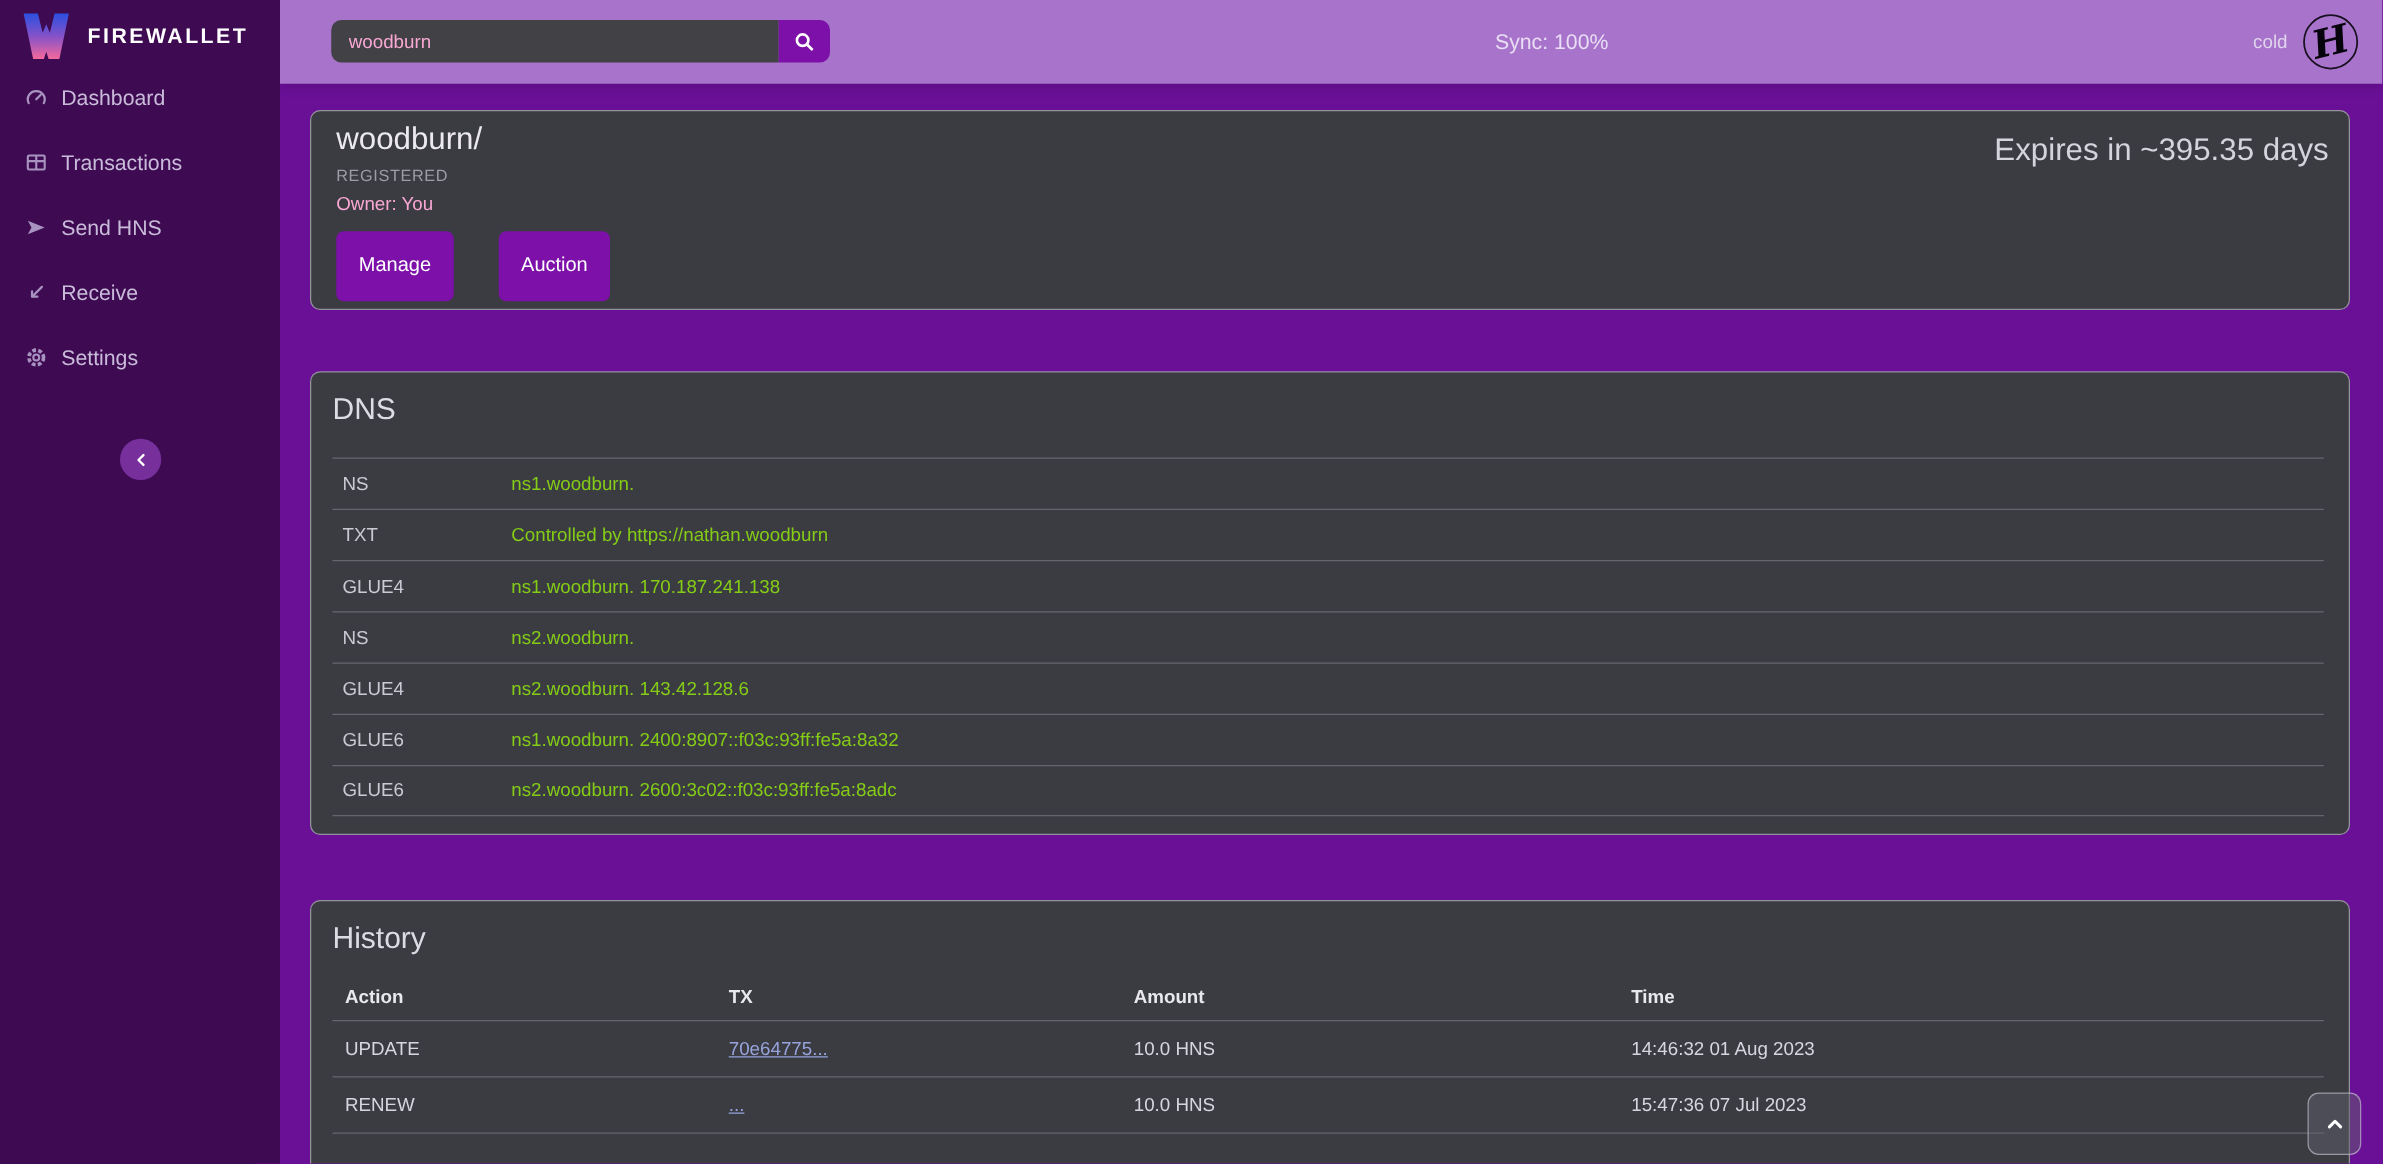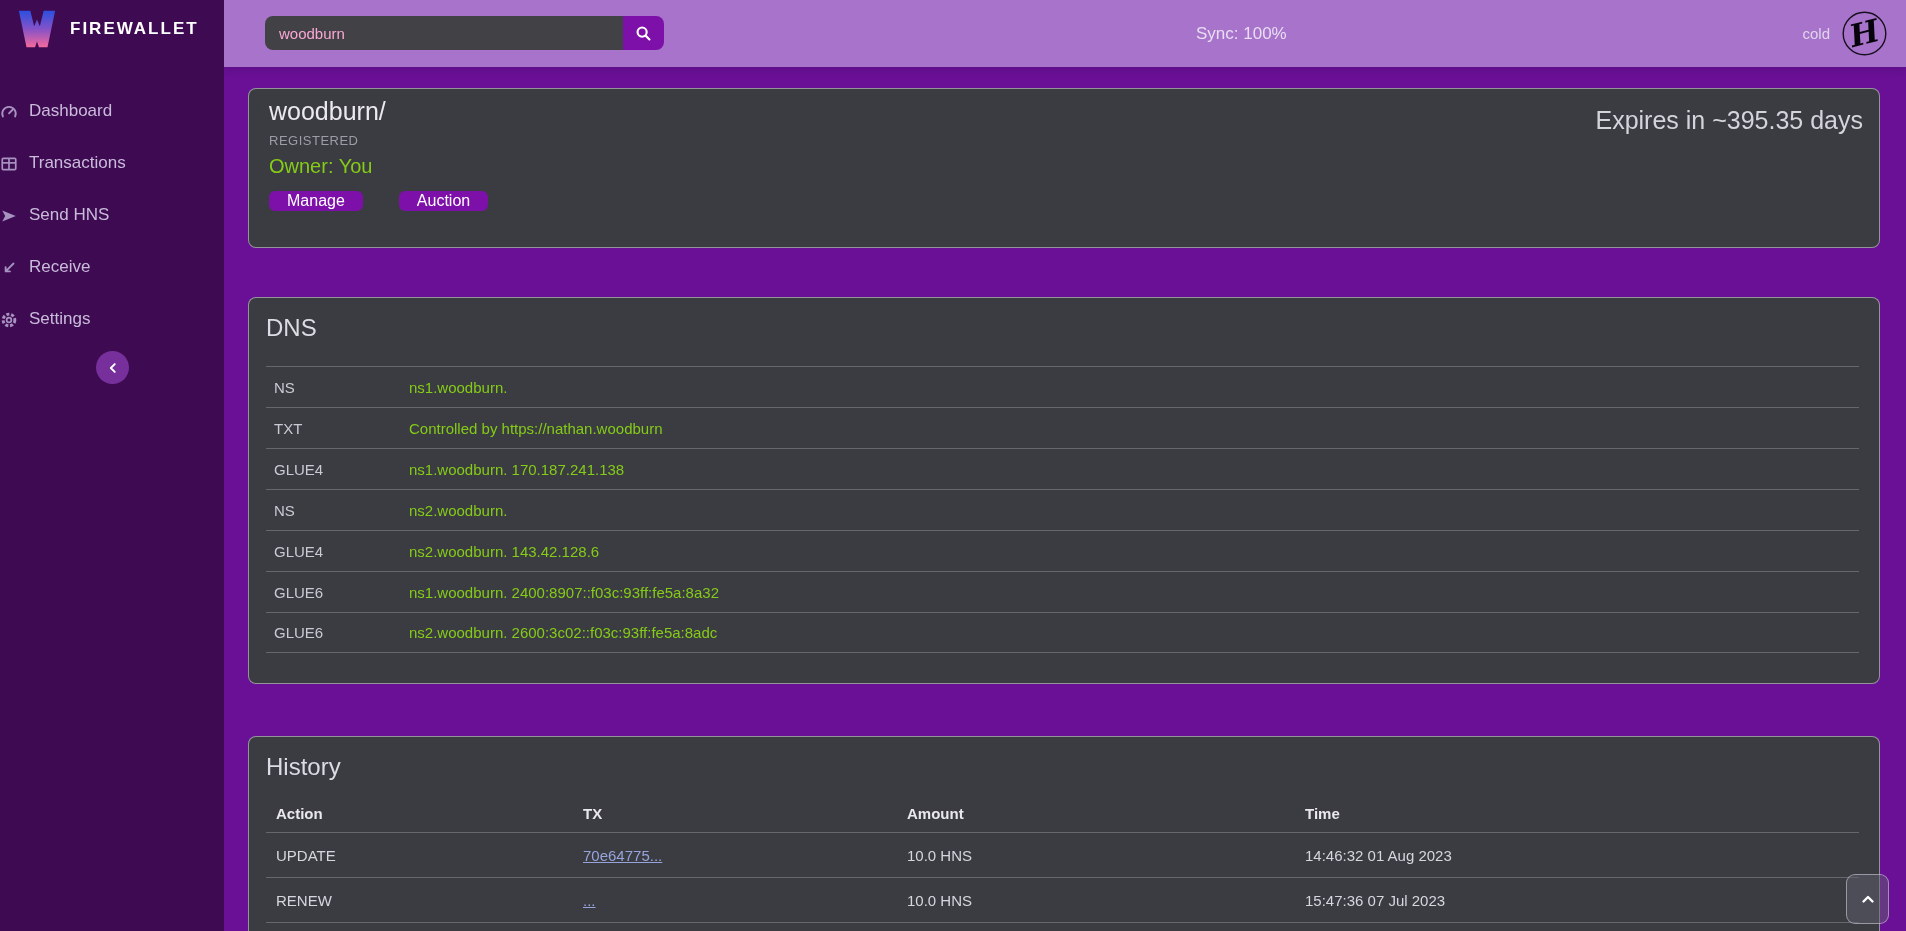--- a/index.html
+++ b/index.html
@@ -14,22 +14,22 @@
   
   .sidebar {
     position: absolute; left: 0; top: 0; width: 224px; height: 100%;
     background: #3e0a52; z-index: 6;
   }
   .brand { display: flex; align-items: center; gap: 12px; padding: 9px 15px 0 16px; }
   .brand-logo { width: 42px; height: 40px; flex: 0 0 auto; }
   .brand-name { color: #ffffff; font-size: 17px; font-weight: bold; letter-spacing: 2px; }
   .nav { margin-top: 20px; }
   .nav-item {
-    display: flex; align-items: flex-end; gap: 11px;
-    height: 52px; 
+    display: flex; align-items: flex-start; gap: 11px;
+    height: 52px; padding-left: 20px;
     color: #c9bcda; font-size: 17px; cursor: pointer;
   }
   .nav-item svg { width: 18px; height: 18px; color: #a893c0; flex: 0 0 auto; }
   .collapse-btn {
     position: absolute; left: 96px; top: 351px; width: 33px; height: 33px;
     border-radius: 50%; background: #77309b; border: none; cursor: pointer;
     display: flex; align-items: center; justify-content: center;
   }
   .collapse-btn svg { width: 14px; height: 14px; }
 
@@ -69,31 +69,31 @@
   }
   .card {
     background: #3b3b42; border: 1px solid rgba(236, 238, 244, 0.5);
     border-radius: 8px; color: #e4e4ea;
   }
 
   
   .domain-card { height: 160px; position: relative; padding: 8px 20px; margin-bottom: 49px; }
   .domain-name { font-size: 25px; font-weight: normal; color: #eceaf0; margin: 0; }
   .domain-status { font-size: 13px; color: #9d9da8; margin-top: 7px; letter-spacing: 0.5px; }
-  .domain-owner { font-size: 20px; color: #84cc16; margin-top: 7px; }
+  .domain-owner { font-size: 15px; color: #f9a8d4; margin-top: 7px; }
   .btn-row { margin-top: 13px; display: flex; gap: 36px; }
   .btn {
     background: #7d10a8; color: #ffffff; border: none; border-radius: 6px;
-    font-size: 16px; padding: 0 18px; height: 20px; cursor: pointer;
+    font-size: 16px; padding: 0 18px; height: 56px; cursor: pointer;
     font-family: "Liberation Sans", sans-serif;
   }
   .expires { position: absolute; right: 16px; top: 17px; font-size: 25px; color: #d4d4dc; }
 
   
-  .dns-card { padding: 16px 20px 30px 17px; margin-bottom: 52px; }
+  .dns-card { padding: 16px 20px 14px 17px; margin-bottom: 52px; }
   .card-title { font-size: 24px; font-weight: normal; color: #dcdce4; margin: 0; }
   .dns-table { margin-top: 24px; }
   .dns-row {
     display: flex; align-items: center; height: 41px;
     border-top: 1px solid rgba(165, 170, 180, 0.4); font-size: 15px;
   }
   .dns-row:last-child { border-bottom: 1px solid rgba(165, 170, 180, 0.4); }
   .dns-type { width: 143px; padding-left: 8px; color: #cacad4; flex: 0 0 auto; }
   .dns-value { color: #84cc16; }
 

